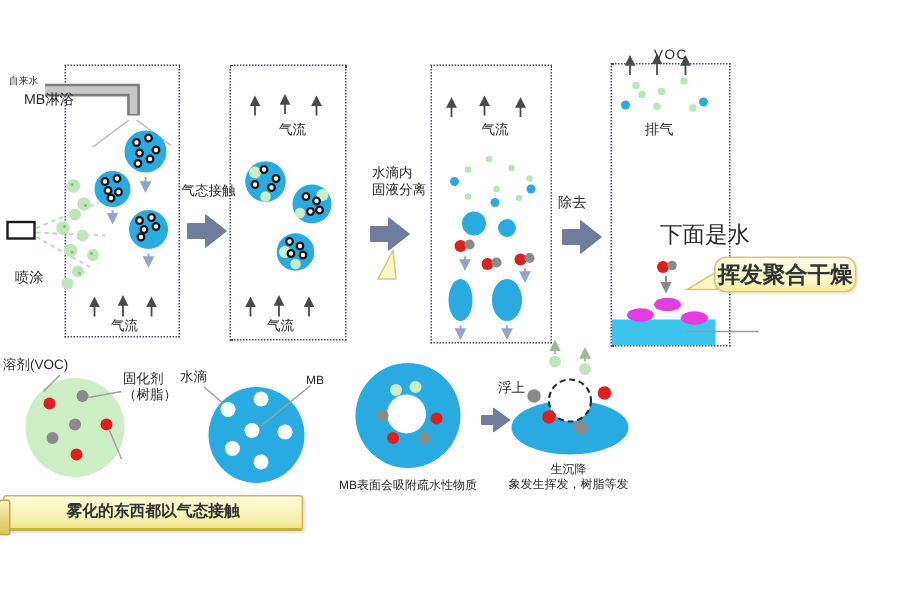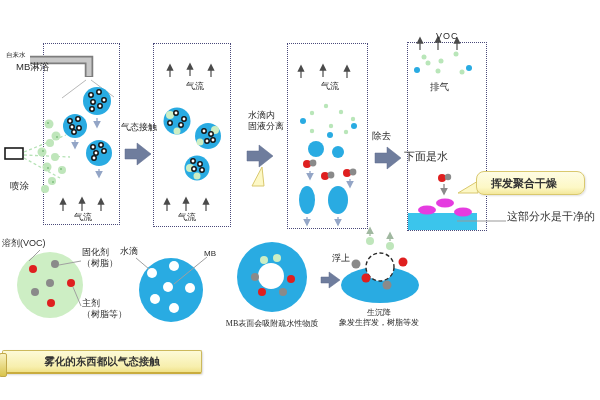--- a/index.html
+++ b/index.html
@@ -3,28 +3,27 @@
 <meta charset="utf-8">
 <style>
   html,body{margin:0;padding:0;background:#fff;}
   #stage{
     position:relative;width:600px;height:400px;background:#fff;overflow:hidden;
     font-family:"Liberation Sans","DejaVu Sans",sans-serif;color:#2a2a2a;
   }
   #gfx{position:absolute;left:0;top:0;z-index:1;pointer-events:none;}
   .panel{position:absolute;border:1px dotted var(--panel-border,#4a4a7a);z-index:0;}
   .lbl{position:absolute;z-index:2;font-size:9px;line-height:11px;white-space:nowrap;}
-  .center{text-align:center;font-family:Liberation Serif, serif;}
+  .center{text-align:center;}
   .bubble{
     position:absolute;z-index:2;border:1px solid #d9c86e;border-radius:8px;
     background:linear-gradient(180deg,#fefce4 0%,var(--bubble-yellow,#fdf8c6) 70%,#f3e89c 100%);
-    display:flex;align-items:center;
-    font-size:11px;font-weight:600;color:#333;
+    display:flex;align-items:center;justify-content:center;
+    font-size:15px;font-weight:600;color:#333;
     box-shadow:1px 1px 2px rgba(0,0,0,.12);
-    padding-left:14px;
   }
   .banner{
     position:absolute;z-index:2;border:1px solid #ccb95c;border-bottom:2px solid #c9ac3e;border-radius:2px;
     background:linear-gradient(180deg,#fdfad8 0%,var(--banner-yellow,#f7efad) 75%,#f0e28a 100%);
     text-align:center;font-size:10.5px;font-weight:600;color:#333;
     box-shadow:1px 1px 2px rgba(0,0,0,.15);
   }
   .banner::before{
     content:"";position:absolute;left:-4px;top:2px;width:6px;height:103%;
     background:linear-gradient(180deg,#f9f2c0,#d9c44e);
@@ -320,44 +319,39 @@
 
   <div class="lbl" style="left:248px;top:110px">
     <div>水滴内</div>
     <div>固液分离</div>
   </div>
 
   <div class="lbl" style="left:372px;top:130px;font-size:9.5px">除去</div>
 
   <div class="lbl" style="left:436px;top:31px;letter-spacing:1px">VOC</div>
   <div class="lbl" style="left:430px;top:81px;font-size:9.5px">排气</div>
-  <div class="lbl" style="left:404px;top:151px;font-size:11px">下面是水</div>
-  <div class="lbl" style="left:507px;top:211px;font-size:11px;color:#333">这部分水是干净的</div>
+  <div class="lbl" style="left:440px;top:151px;font-size:15px">下面是水</div>
 
   <div class="bubble" style="left:476px;top:171px;width:93px;height:22px">
     <span>挥发聚合干燥</span>
   </div>
 
   <div class="lbl" style="left:2px;top:238px">溶剂(VOC)</div>
   <div class="lbl" style="left:82px;top:247px;line-height:11px">
     <div>固化剂</div>
     <div>（树脂）</div>
   </div>
-  <div class="lbl" style="left:82px;top:298px;line-height:11px">
-    <div>主剂</div>
-    <div>（树脂等）</div>
-  </div>
   <div class="lbl" style="left:120px;top:246px">水滴</div>
   <div class="lbl" style="left:204px;top:248px;font-size:8px">MB</div>
   <div class="lbl center" style="left:220px;top:319px;width:104px;font-size:8px;line-height:10px;white-space:normal">
     <div>MB表面会吸附疏水性物质</div>
   </div>
   <div class="lbl" style="left:332px;top:253px">浮上</div>
   <div class="lbl center" style="left:328px;top:308px;width:102px;font-size:8px;line-height:10px;white-space:normal">
     <div>生沉降</div>
     <div>象发生挥发，树脂等发</div>
   </div>
 
-  <div class="banner" style="left:2px;top:350px;width:198px;height:21px;line-height:21px">
+  <div class="banner" style="left:2px;top:330px;width:198px;height:21px;line-height:21px">
     <span>雾化的东西都以气态接触</span>
   </div>
 
 </div>
 
 </body></html>

